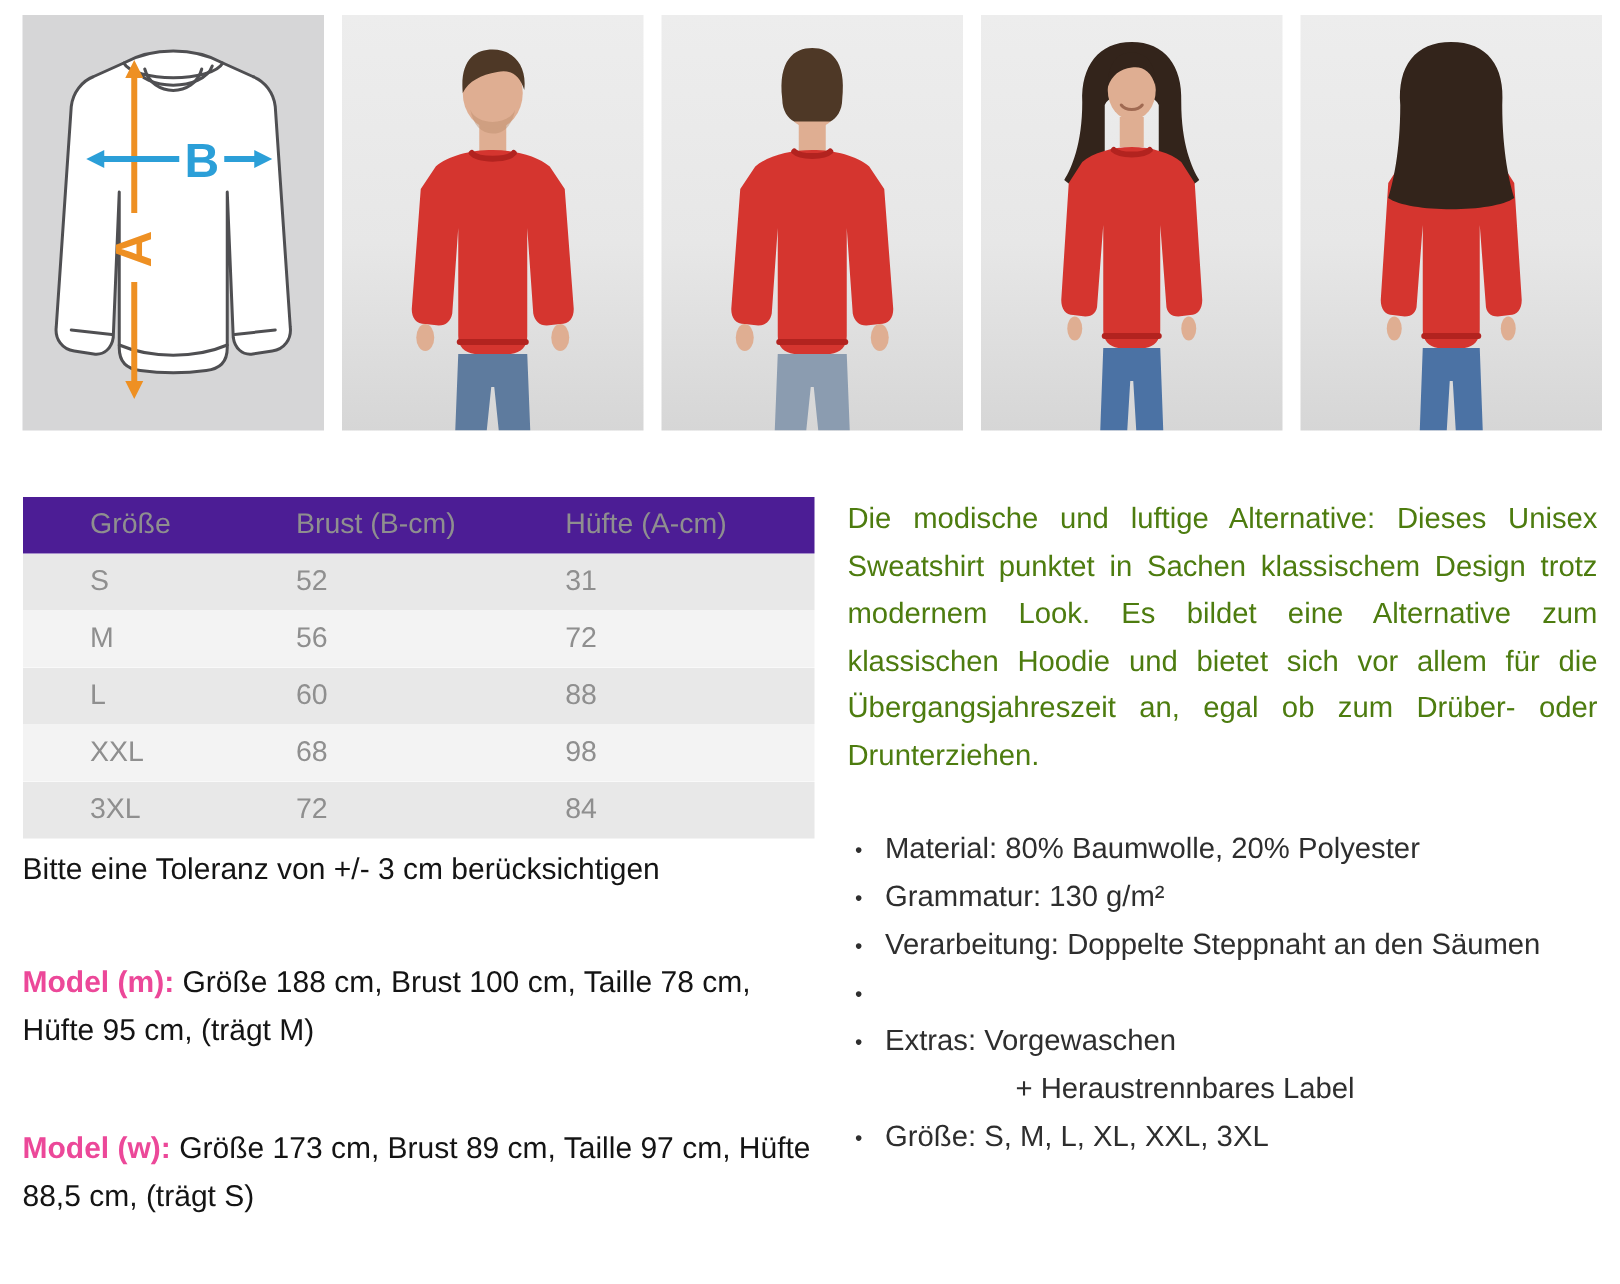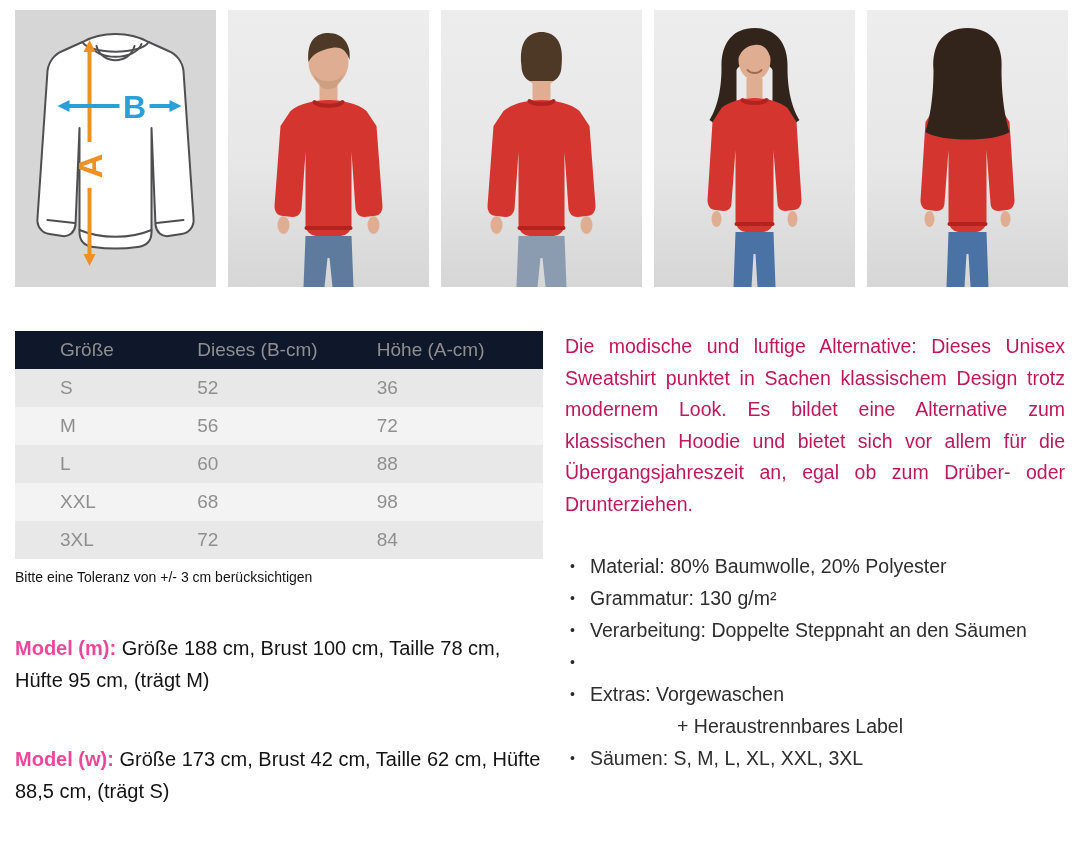--- a/index.html
+++ b/index.html
@@ -18,30 +18,30 @@
   
   .content{display:flex;gap:22px;padding:44px 0 0 15px;}
   .left-col{width:528px;flex:0 0 528px;}
   .right-col{width:500px;flex:0 0 500px;}
 
   
   table.size-table{width:100%;border-collapse:collapse;table-layout:fixed;
     font-size:19px;color:#8f8f8f;}
   .size-table th,.size-table td{font-weight:400;text-align:left;
     padding:8px 0 8px 45px;height:22px;white-space:nowrap;overflow:hidden;}
-  .size-table thead tr{background:#0f172a;}
+  .size-table thead tr{background:#4c1d95;}
   .size-table tbody tr:nth-child(odd){background:#e8e8e8;}
   .size-table tbody tr:nth-child(even){background:#f3f3f3;}
 
-  .tolerance{margin:10px 0 0;font-size:14px;color:#141414;}
+  .tolerance{margin:10px 0 0;font-size:20px;color:#141414;}
   .model-block{margin:47px 0 0;font-size:20px;line-height:32px;color:#141414;}
   .model-block strong{font-weight:700;color:#ec4899;}
 
   
-  .description{margin:0;font-size:19.5px;line-height:31.5px;color:#be185d;
+  .description{margin:0;font-size:19.5px;line-height:31.5px;color:#4d7c0f;
     text-align:justify;}
   .features{list-style:none;margin:30px 0 0;padding:0;font-size:19.5px;
     line-height:32px;color:#2e2e2e;}
   .feature-line{display:flex;}
   .dot{flex:0 0 20px;padding-left:5px;font-size:14px;line-height:32px;color:#2e2e2e;}
   .feature-extra{padding-left:96px;}
   .feature-extra.deep{padding-left:112px;}
 
   
   .skin{fill:#dfae92;}
@@ -159,29 +159,29 @@
     <div class="left-col">
       <table class="size-table">
         <colgroup>
             <col style="width:26%">
             <col style="width:34%">
             <col style="width:40%">
           </colgroup>
         <thead>
           <tr>
             <th>Größe</th>
-            <th>Dieses (B-cm)</th>
-            <th>Höhe (A-cm)</th>
+            <th>Brust (B-cm)</th>
+            <th>Hüfte (A-cm)</th>
           </tr>
         </thead>
         <tbody>
           <tr>
             <td>S</td>
             <td>52</td>
-            <td>36</td>
+            <td>31</td>
           </tr>
           <tr>
             <td>M</td>
             <td>56</td>
             <td>72</td>
           </tr>
           <tr>
             <td>L</td>
             <td>60</td>
             <td>88</td>
@@ -201,21 +201,21 @@
 
       <p class="tolerance">Bitte eine Toleranz von +/- 3 cm berücksichtigen</p>
 
       <p class="model-block">
         <strong>Model (m):</strong>
         <span>Größe 188 cm, Brust 100 cm, Taille 78 cm, Hüfte 95 cm, (trägt M)</span>
       </p>
 
       <p class="model-block">
         <strong>Model (w):</strong>
-        <span>Größe 173 cm, Brust 42 cm, Taille 62 cm, Hüfte 88,5 cm, (trägt S)</span>
+        <span>Größe 173 cm, Brust 89 cm, Taille 97 cm, Hüfte 88,5 cm, (trägt S)</span>
       </p>
     </div>
 
     <div class="right-col">
       <p class="description">Die modische und luftige Alternative: Dieses Unisex Sweatshirt punktet in Sachen klassischem Design trotz modernem Look. Es bildet eine Alternative zum klassischen Hoodie und bietet sich vor allem für die Übergangsjahreszeit an, egal ob zum Drüber- oder Drunterziehen.</p>
 
       <ul class="features">
         <li>
           <div class="feature-line">
             <span class="dot">•</span>
@@ -242,19 +242,19 @@
         <li>
           <div class="feature-line">
             <span class="dot">•</span>
             <span>Extras: Vorgewaschen</span>
           </div>
           <div class="feature-extra deep">+ Heraustrennbares Label</div>
         </li>
         <li>
           <div class="feature-line">
             <span class="dot">•</span>
-            <span>Säumen: S, M, L, XL, XXL, 3XL</span>
+            <span>Größe: S, M, L, XL, XXL, 3XL</span>
           </div>
         </li>
       </ul>
     </div>
   </div>
 </div>
 
 </body></html>

